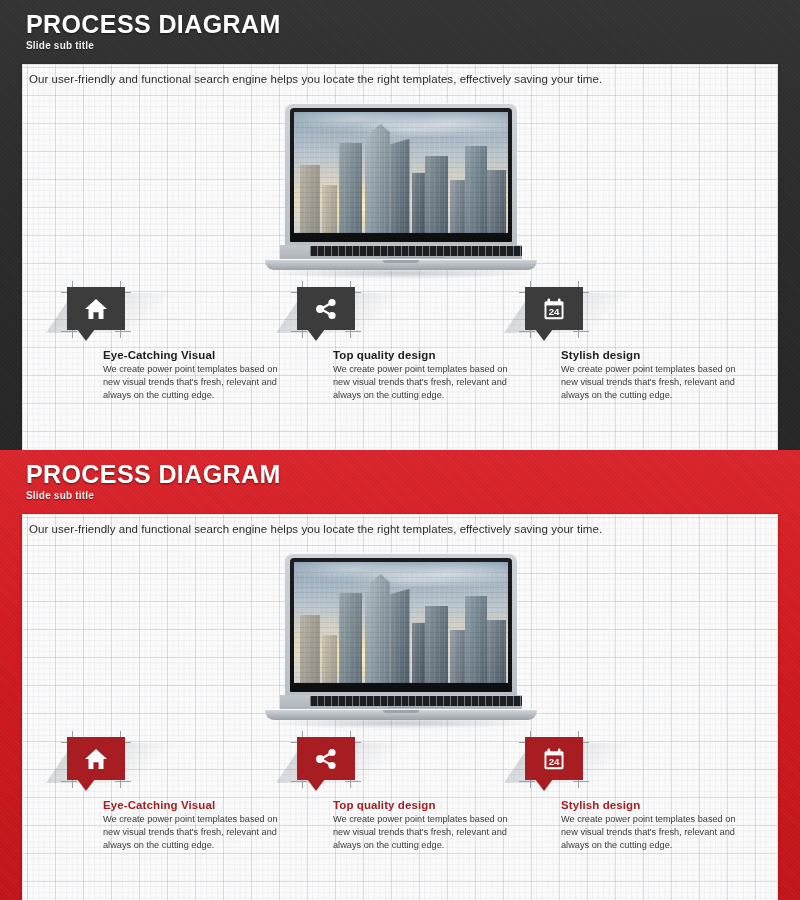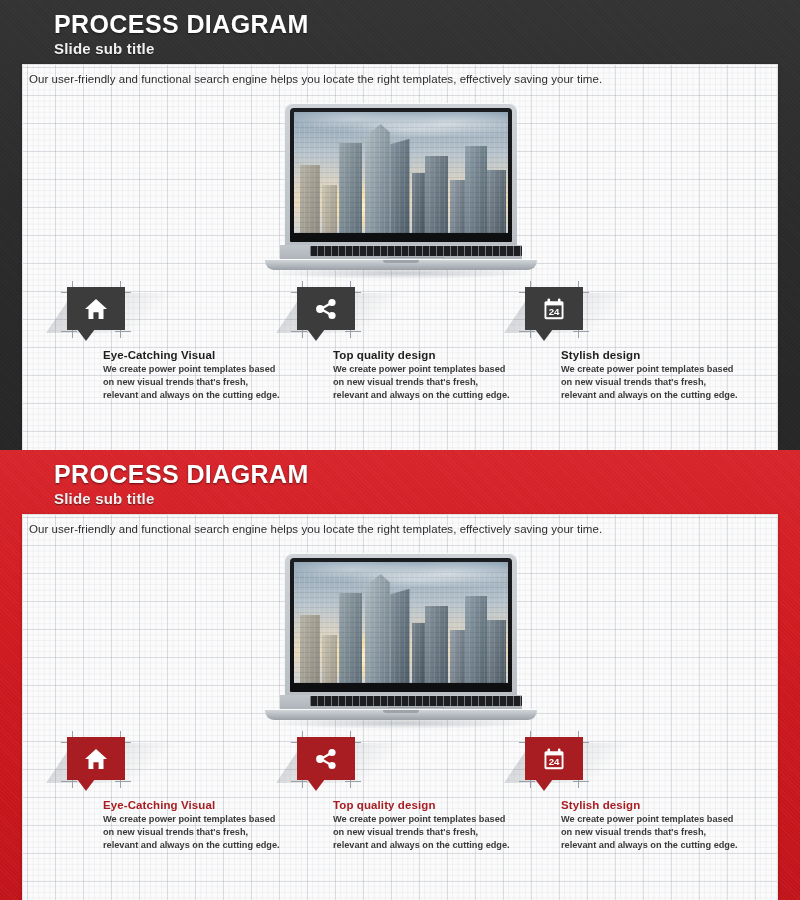--- a/index.html
+++ b/index.html
@@ -31,35 +31,34 @@
       repeating-linear-gradient(45deg, rgba(255,255,255,0.035) 0 1px, rgba(0,0,0,0) 1px 3px),
       linear-gradient(180deg, #d8242b 0%, #cf1a20 40%, #c1141a 100%);
   }
 
   
   .hdr {
     position: absolute;
     left: 26px;
     top: 10px;
     width: 740px;
-    margin-left: 28px;
   }
 
   .hdr-title {
     font-size: 25px;
     font-weight: bold;
     color: #ffffff;
     letter-spacing: 0.4px;
     line-height: 1.12;
     text-shadow: 0 1px 2px rgba(0,0,0,0.55);
   }
 
   .hdr-sub {
     margin-top: 2px;
-    font-size: 15px;
+    font-size: 10px;
     font-weight: bold;
     color: #f0f0f0;
     letter-spacing: 0.2px;
     text-shadow: 0 1px 1px rgba(0,0,0,0.5);
   }
 
   
   .panel {
     position: absolute;
     left: 22px;
@@ -321,21 +320,20 @@
   .slide--dark .feat-title { color: #1d1d1d; }
   .slide--red  .feat-title { color: #a81d22; }
 
   .feat-body {
     margin-top: 2px;
     margin-left: 36px;
     width: 180px;
     font-size: 9.2px;
     line-height: 1.42;
     color: #3a3a3a;
-    font-weight: bold;
   }
 
   .pagenum {
     position: absolute;
     right: 12px;
     bottom: 6px;
     font-size: 12px;
     font-weight: bold;
     color: #1d1d1d;
   }

